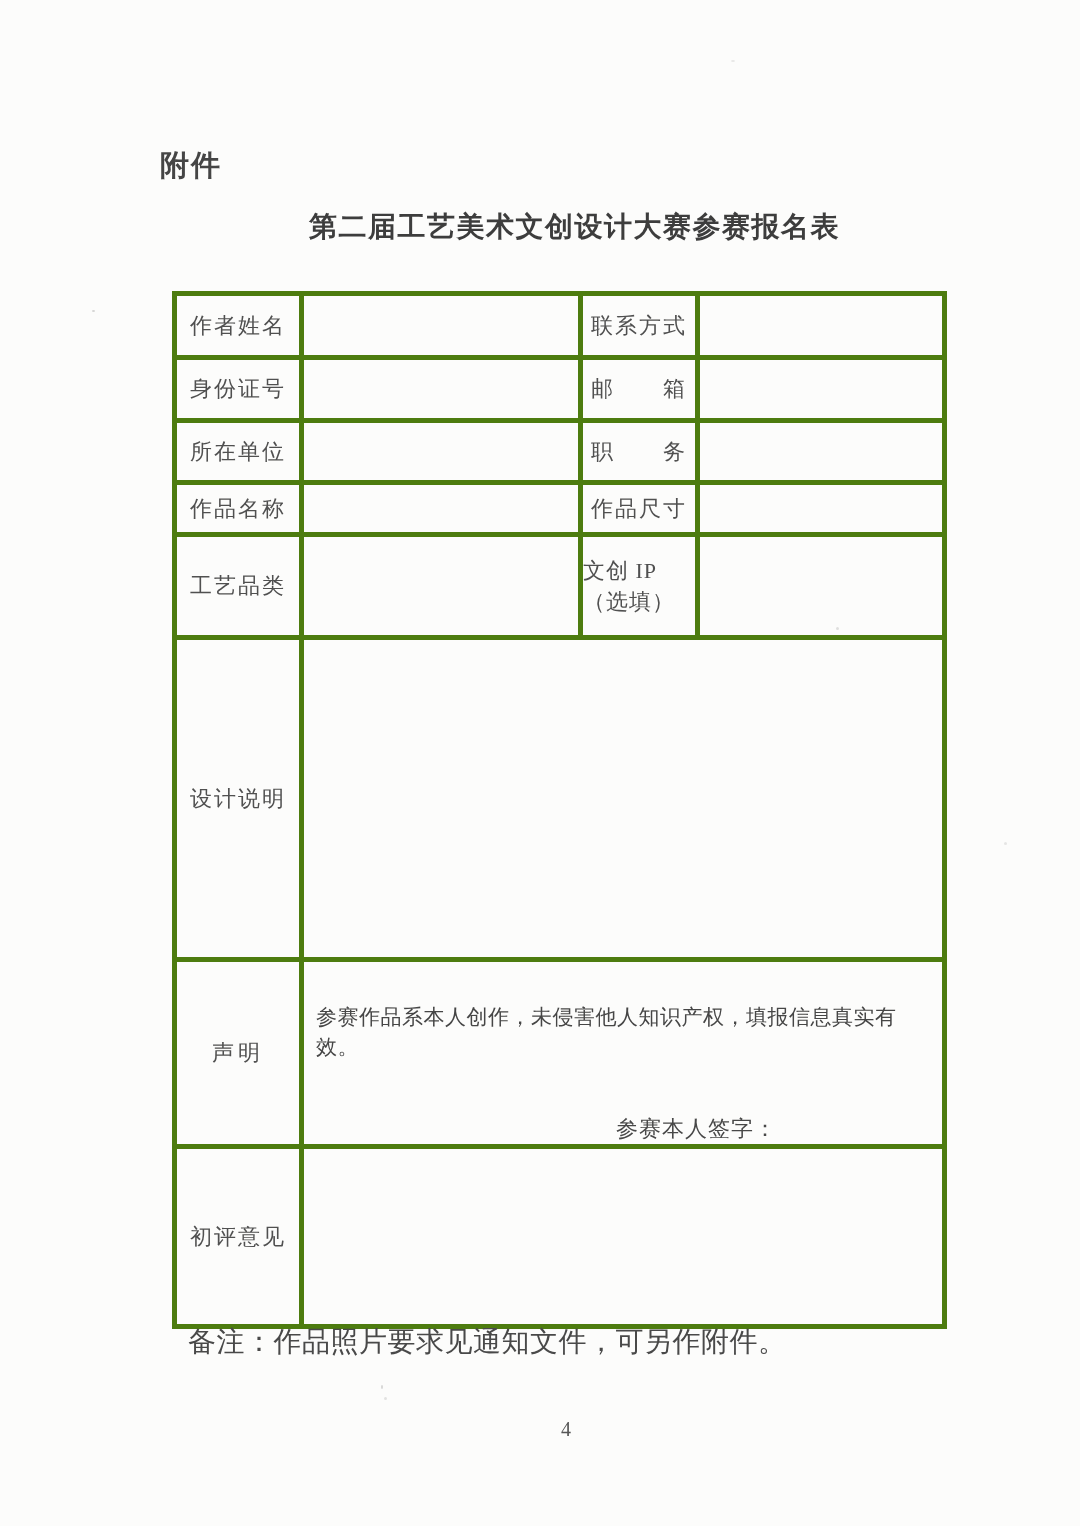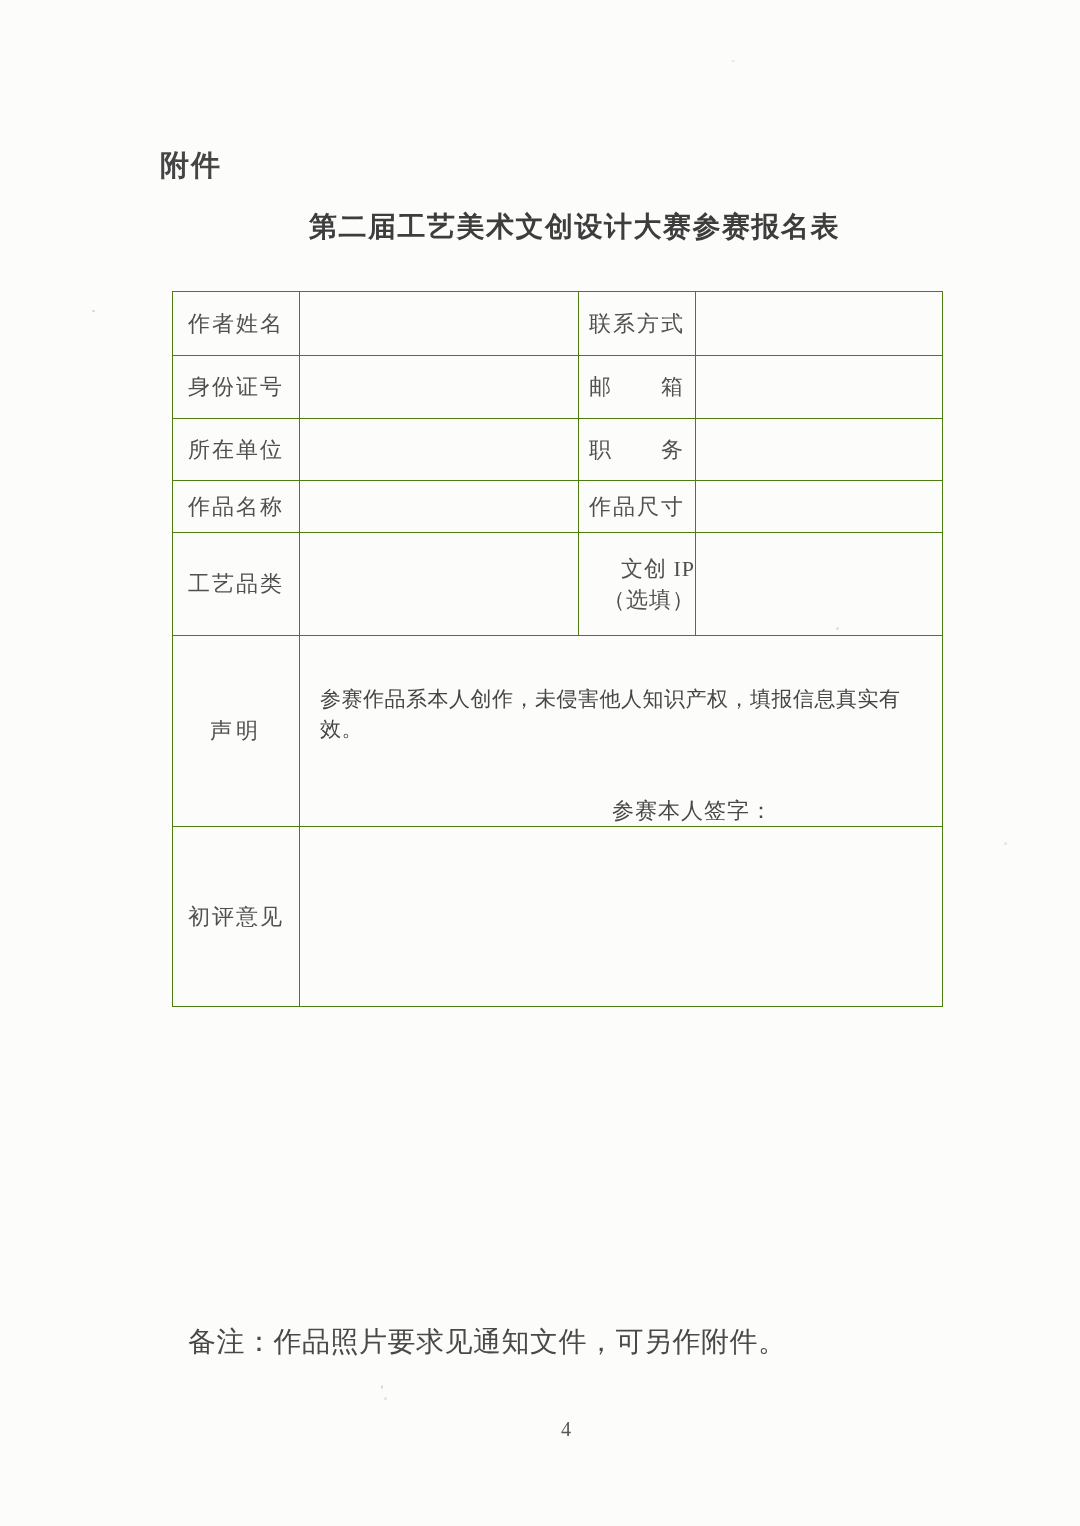--- a/index.html
+++ b/index.html
@@ -17,38 +17,38 @@
   .title{
     position:absolute;left:297px;top:196px;margin:12px;
     font-size:28px;font-weight:700;color:#3d3d3d;letter-spacing:1.5px;
     white-space:nowrap;
   }
   table.form-table{
     position:absolute;left:172px;top:291px;
     width:770px;border-collapse:collapse;table-layout:fixed;
   }
   .form-table td{
-    border:1px solid #4d7c0f;
+    border:5px solid #4d7c0f;
     padding:0;
     font-size:22px;color:#4d4d4d;
   }
   col.c1{width:127px;} col.c2{width:279px;} col.c3{width:117px;} col.c4{width:247px;}
   tr.r1{height:64px;} tr.r2{height:63px;} tr.r3{height:62px;} tr.r4{height:52px;padding-left:43px;}
   tr.r5{height:103px;} tr.r6{height:322px;} tr.r7{height:180px;} tr.r8{height:180px;}
   td.label{
     text-align:center;vertical-align:middle;
     letter-spacing:2px;color:#505050;
   }
   td.label-wide{letter-spacing:4px;}
   td.two-line{letter-spacing:1px;}
-  td.two-line div{line-height:31px;text-align:right;}
+  td.two-line div{line-height:31px;text-align:left;}
   td.value{background:transparent;}
   td.content{vertical-align:top;}
   .statement{
-    margin:12px;padding:36px 4px 0 8px;
+    margin:4px;padding:36px 4px 0 8px;
     font-size:21px;letter-spacing:0.5px;color:#464646;
     line-height:30px;
   }
   .signature{
     margin:52px 0 0 312px;
     font-size:22px;letter-spacing:1px;color:#484848;
   }
   .footnote{
     position:absolute;left:188px;top:1323px;
     font-size:28px;letter-spacing:0.5px;color:#494949;
@@ -111,20 +111,24 @@
       </tr>
       <tr class="r5">
         <td class="label">工艺品类</td>
         <td class="value"></td>
         <td class="label two-line">
           <div>文创 IP</div>
           <div>（选填）</div>
         </td>
         <td class="value"></td>
       </tr>
+      <tr class="r6">
+        <td class="label">设计说明</td>
+        <td class="value" colspan="3"></td>
+      </tr>
       <tr class="r7">
         <td class="label label-wide">声明</td>
         <td class="content" colspan="3">
           <p class="statement">参赛作品系本人创作，未侵害他人知识产权，填报信息真实有效。</p>
           <p class="signature">参赛本人签字：</p>
         </td>
       </tr>
       <tr class="r8">
         <td class="label">初评意见</td>
         <td class="value" colspan="3"></td>

